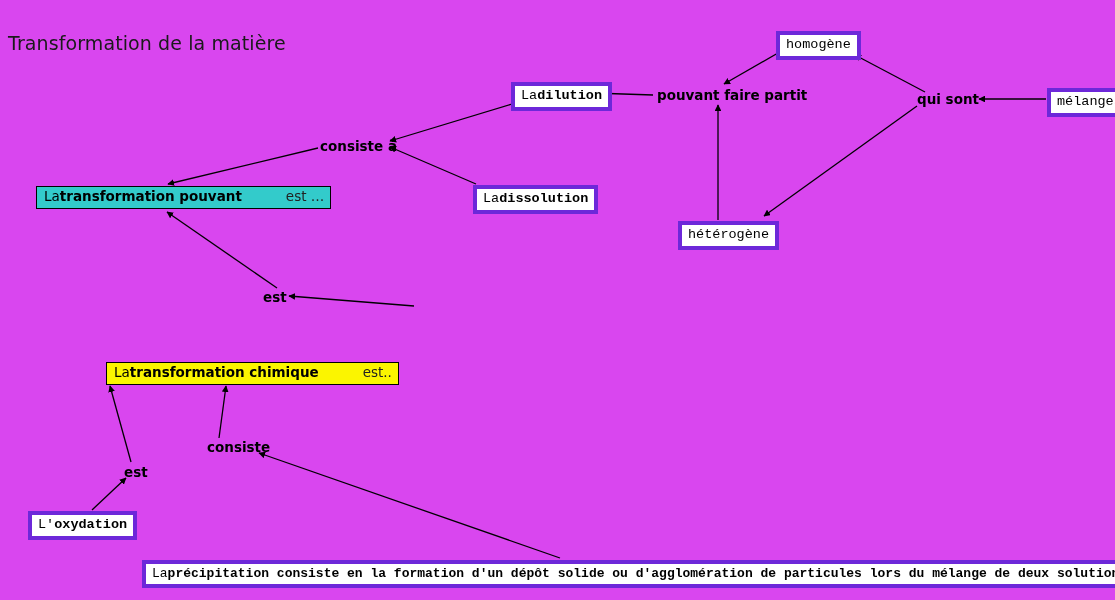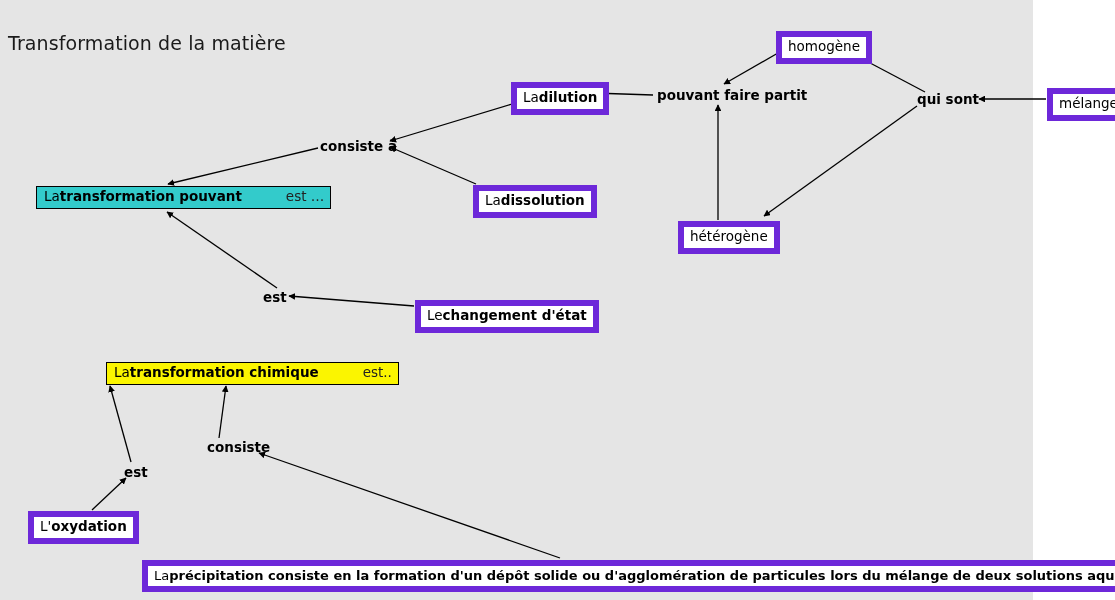--- a/index.html
+++ b/index.html
@@ -9,23 +9,23 @@
     background: #ffffff;
   }
   body {
     font-family: "DejaVu Sans", sans-serif;
     width: 1115px;
     height: 600px;
     overflow: hidden;
   }
   #canvas {
     position: relative;
-    width: 1033px;
+    width: 1115px;
     height: 600px;
-    background: #e5e5e5;
+    background: #d946ef;
   }
   #edge-layer {
     position: absolute;
     left: 0;
     top: 0;
     width: 1115px;
     height: 600px;
     pointer-events: none;
   }
   .map-title {
@@ -42,23 +42,24 @@
     position: absolute;
     box-sizing: border-box;
     font-size: 13.5px;
     color: #000000;
     white-space: nowrap;
     line-height: 1;
     display: flex;
     align-items: center;
   }
   .node.boxed {
-    border: 6px solid #6d28d9;
+    border: 4px solid #6d28d9;
     background: #ffffff;
     padding: 3px 6px 4px 6px;
+    font-family: Liberation Mono, monospace;
   }
   .node.teal {
     border: 1px solid #000000;
     background: #33cbcb;
     padding: 3px 6px 4px 7px;
   }
   .node.yellow {
     border: 1px solid #000000;
     background: #fbf500;
     padding: 3px 6px 4px 7px;
@@ -146,24 +147,20 @@
   <div class="node boxed" style="left:511px; top:82px;">
     <span class="lead">La </span>
       <b>dilution</b>
   </div>
 
   <div class="node boxed" style="left:473px; top:185px;">
     <span class="lead">La </span>
       <b>dissolution</b>
   </div>
 
-  <div class="node boxed" style="left:415px; top:300px;">
-    <span class="lead">Le </span>
-      <b>changement d'état</b>
-  </div>
 
   <div class="node boxed" style="left:28px; top:511px;">
     <span class="lead">L'</span>
       <b>oxydation</b>
   </div>
 
   <div class="node boxed long-box" style="left:142px; top:560px;">
     <span class="lead">La </span>
       <b>précipitation consiste en la formation d'un dépôt solide ou d'agglomération de particules lors du mélange de deux solutions aqueuses</b>
   </div>

